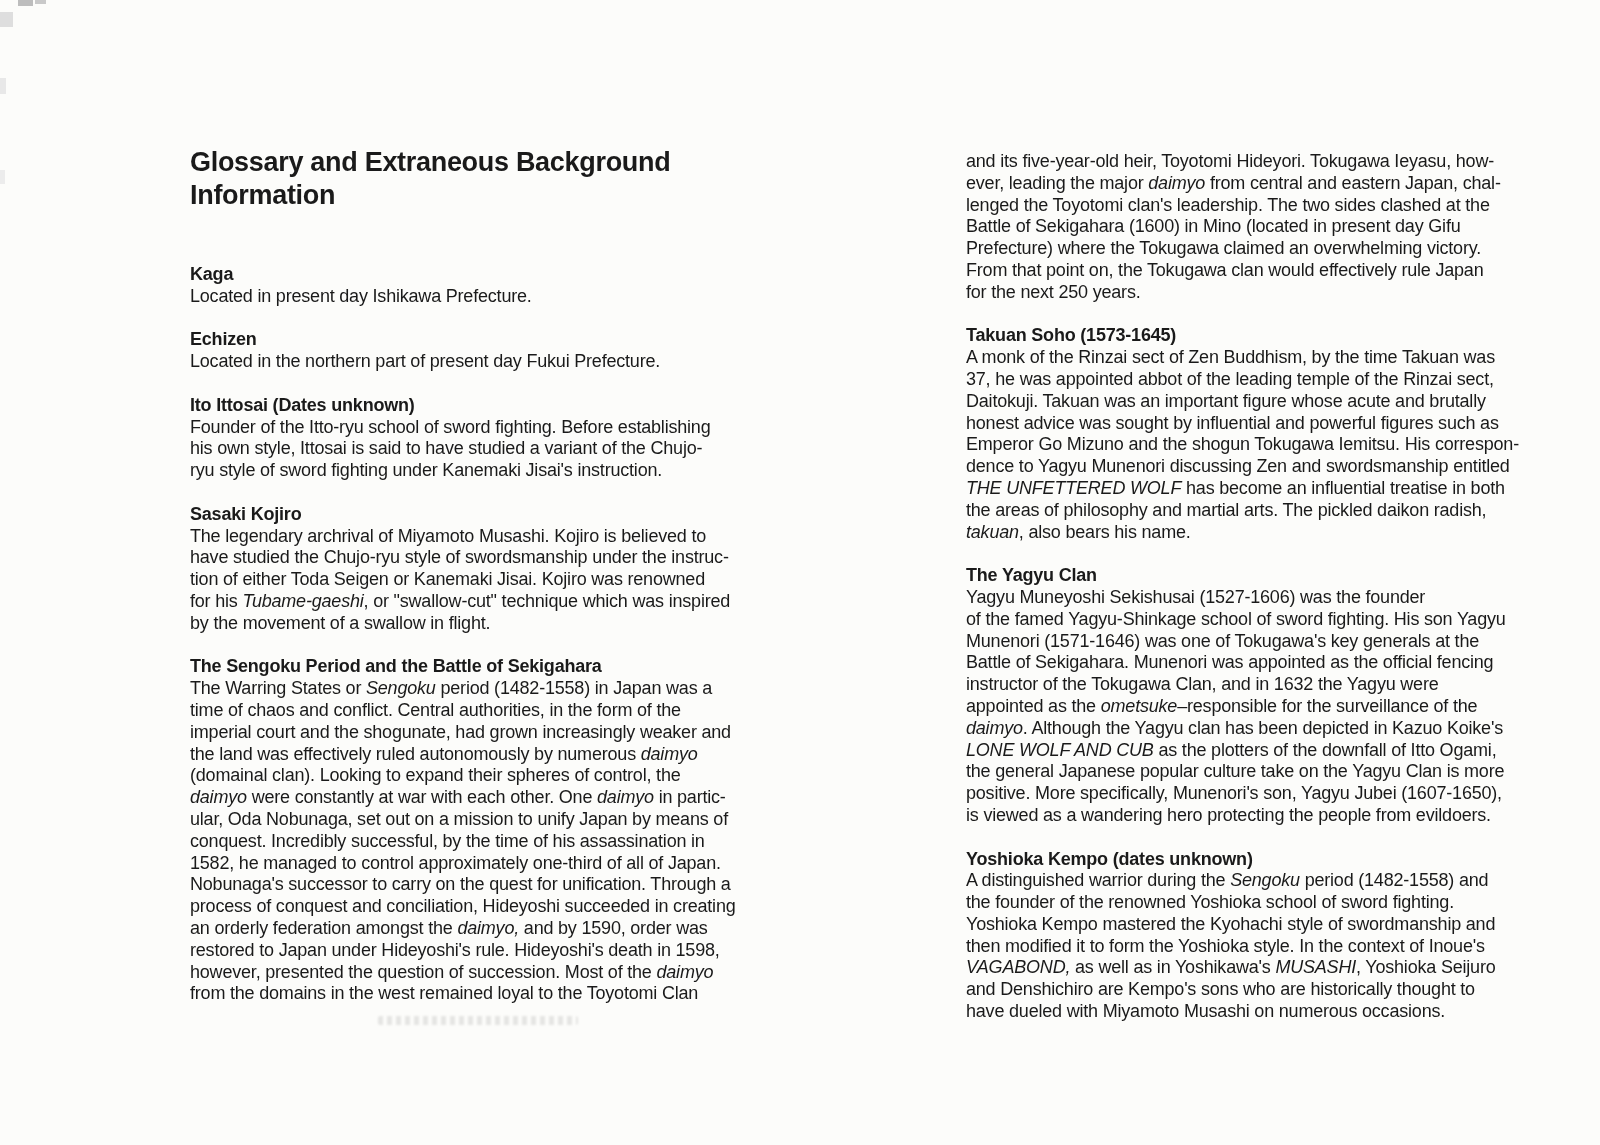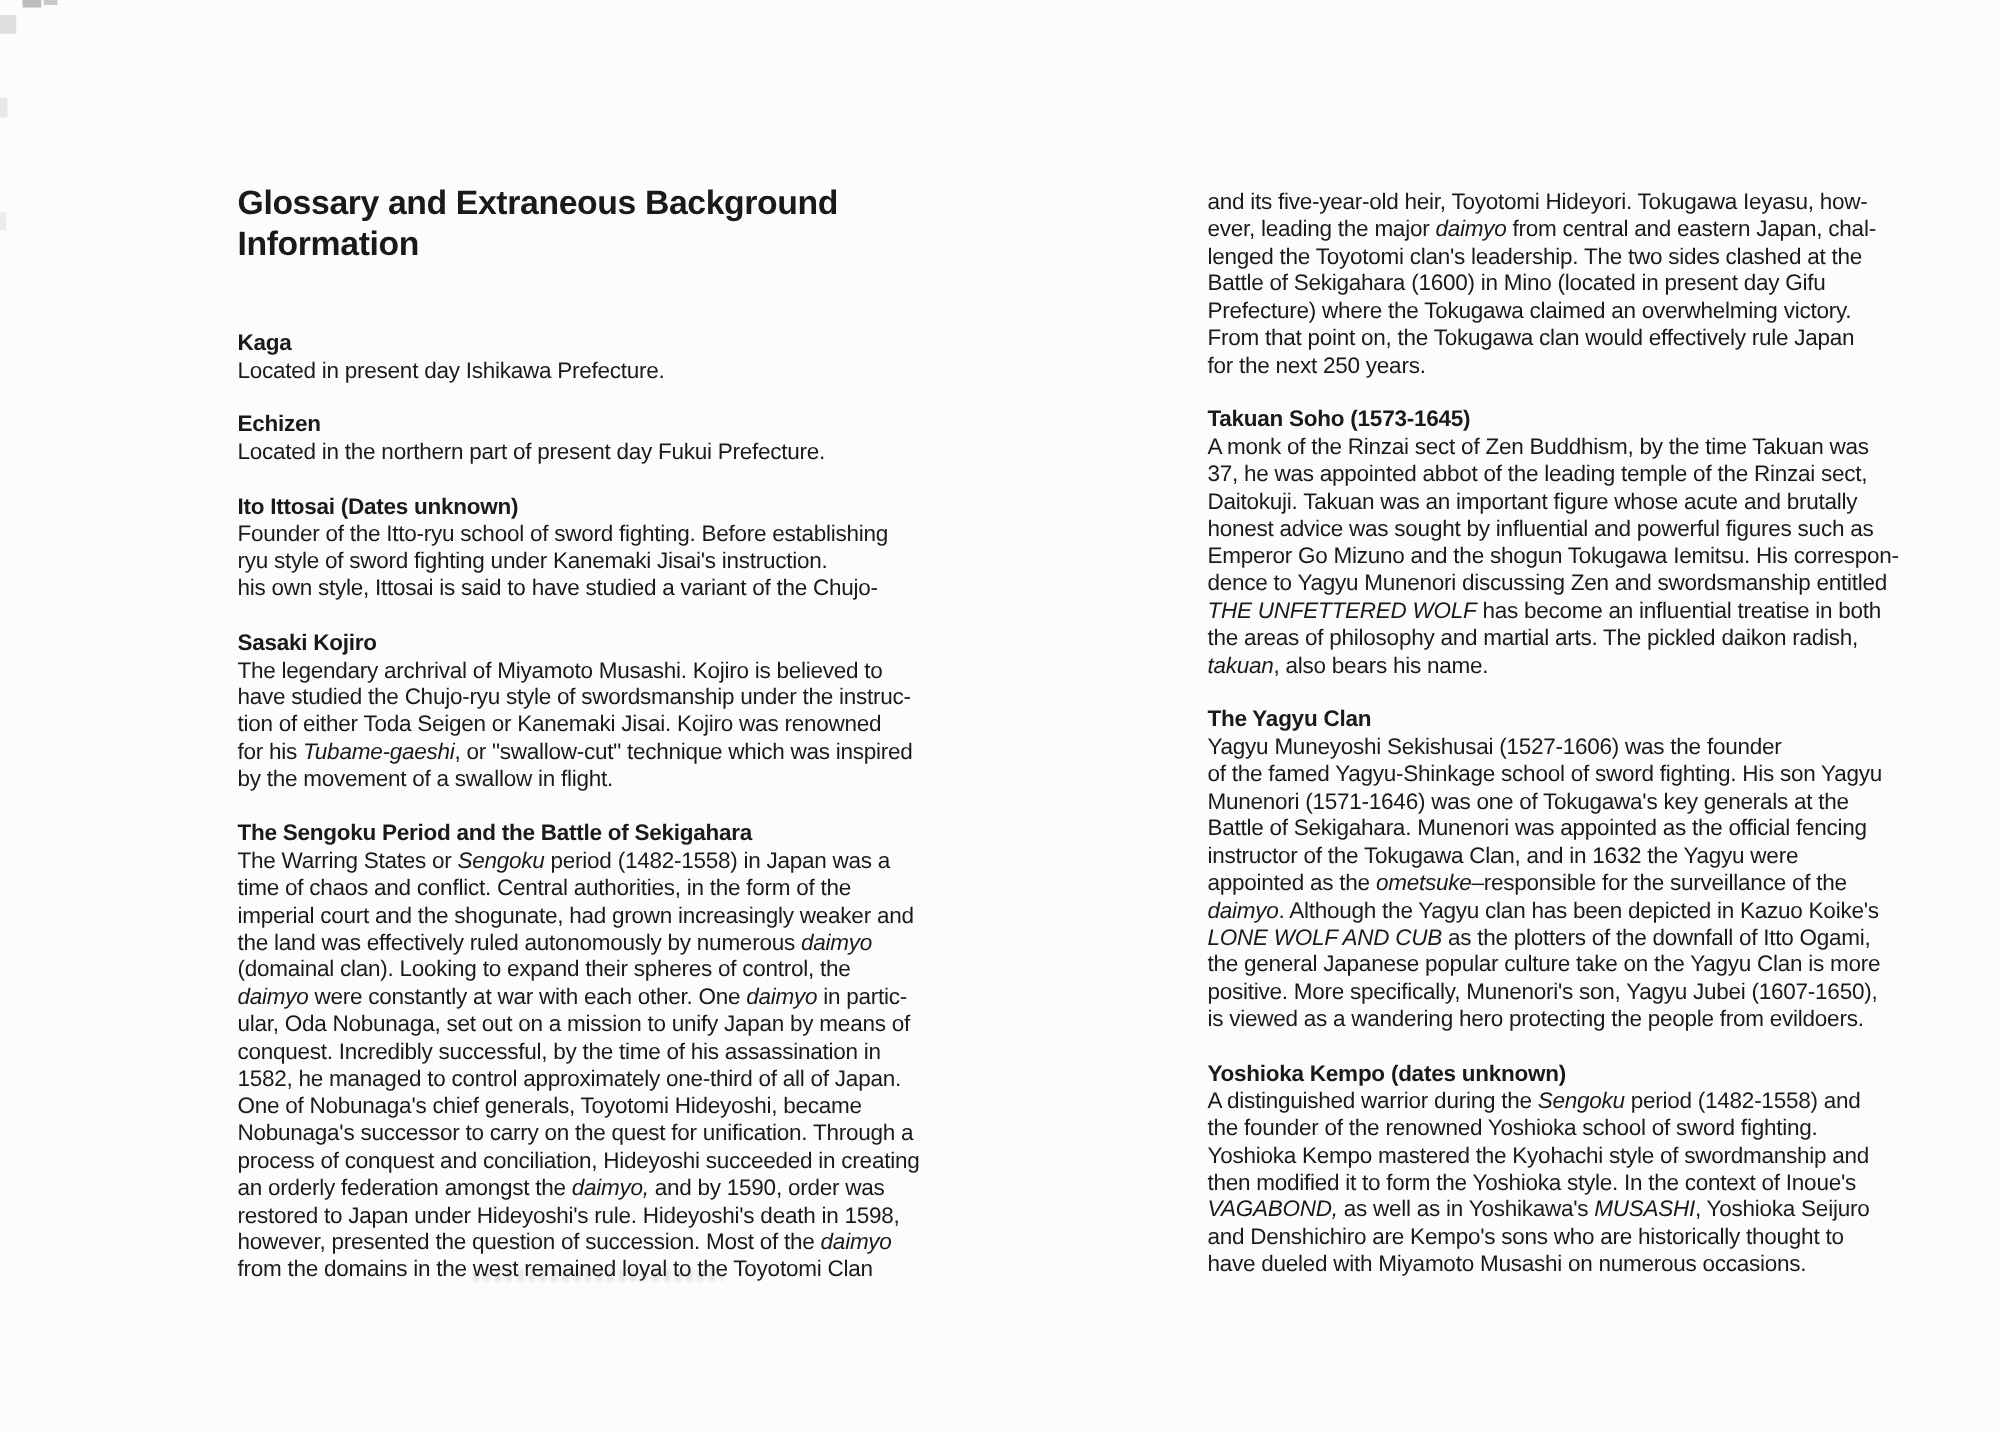--- a/index.html
+++ b/index.html
@@ -73,43 +73,42 @@
           <div class="entry-heading"><span>Kaga</span></div>
           <div class="text-line">Located in present day Ishikawa Prefecture.</div>
         </div>
         <div class="entry">
           <div class="entry-heading"><span>Echizen</span></div>
           <div class="text-line">Located in the northern part of present day Fukui Prefecture.</div>
         </div>
         <div class="entry">
           <div class="entry-heading"><span>Ito Ittosai</span><span class="note"> (Dates unknown)</span></div>
           <div class="text-line">Founder of the Itto-ryu school of sword fighting. Before establishing</div>
+          <div class="text-line">his own style, Ittosai is said to have studied a variant of the Chujo-</div>
           <div class="text-line">ryu style of sword fighting under Kanemaki Jisai's instruction.</div>
-          <div class="text-line">his own style, Ittosai is said to have studied a variant of the Chujo-</div>
         </div>
         <div class="entry">
           <div class="entry-heading"><span>Sasaki Kojiro</span></div>
           <div class="text-line">The legendary archrival of Miyamoto Musashi. Kojiro is believed to</div>
           <div class="text-line">have studied the Chujo-ryu style of swordsmanship under the instruc-</div>
           <div class="text-line">tion of either Toda Seigen or Kanemaki Jisai. Kojiro was renowned</div>
           <div class="text-line">for his <em>Tubame-gaeshi</em>, or "swallow-cut" technique which was inspired</div>
           <div class="text-line">by the movement of a swallow in flight.</div>
         </div>
         <div class="entry">
           <div class="entry-heading"><span>The Sengoku Period and the Battle of Sekigahara</span></div>
           <div class="text-line">The Warring States or <em>Sengoku</em> period (1482-1558) in Japan was a</div>
           <div class="text-line">time of chaos and conflict. Central authorities, in the form of the</div>
           <div class="text-line">imperial court and the shogunate, had grown increasingly weaker and</div>
           <div class="text-line">the land was effectively ruled autonomously by numerous <em>daimyo</em></div>
           <div class="text-line">(domainal clan). Looking to expand their spheres of control, the</div>
           <div class="text-line"><em>daimyo</em> were constantly at war with each other. One <em>daimyo</em> in partic-</div>
           <div class="text-line">ular, Oda Nobunaga, set out on a mission to unify Japan by means of</div>
           <div class="text-line">conquest. Incredibly successful, by the time of his assassination in</div>
           <div class="text-line">1582, he managed to control approximately one-third of all of Japan.</div>
-          <div class="text-line">One of Nobunaga's chief generals, Toyotomi Hideyoshi, became</div>
           <div class="text-line">Nobunaga's successor to carry on the quest for unification. Through a</div>
           <div class="text-line">process of conquest and conciliation, Hideyoshi succeeded in creating</div>
           <div class="text-line">an orderly federation amongst the <em>daimyo,</em> and by 1590, order was</div>
           <div class="text-line">restored to Japan under Hideyoshi's rule. Hideyoshi's death in 1598,</div>
           <div class="text-line">however, presented the question of succession. Most of the <em>daimyo</em></div>
           <div class="text-line">from the domains in the west remained loyal to the Toyotomi Clan</div>
         </div>
       </div>
   </div>
 

